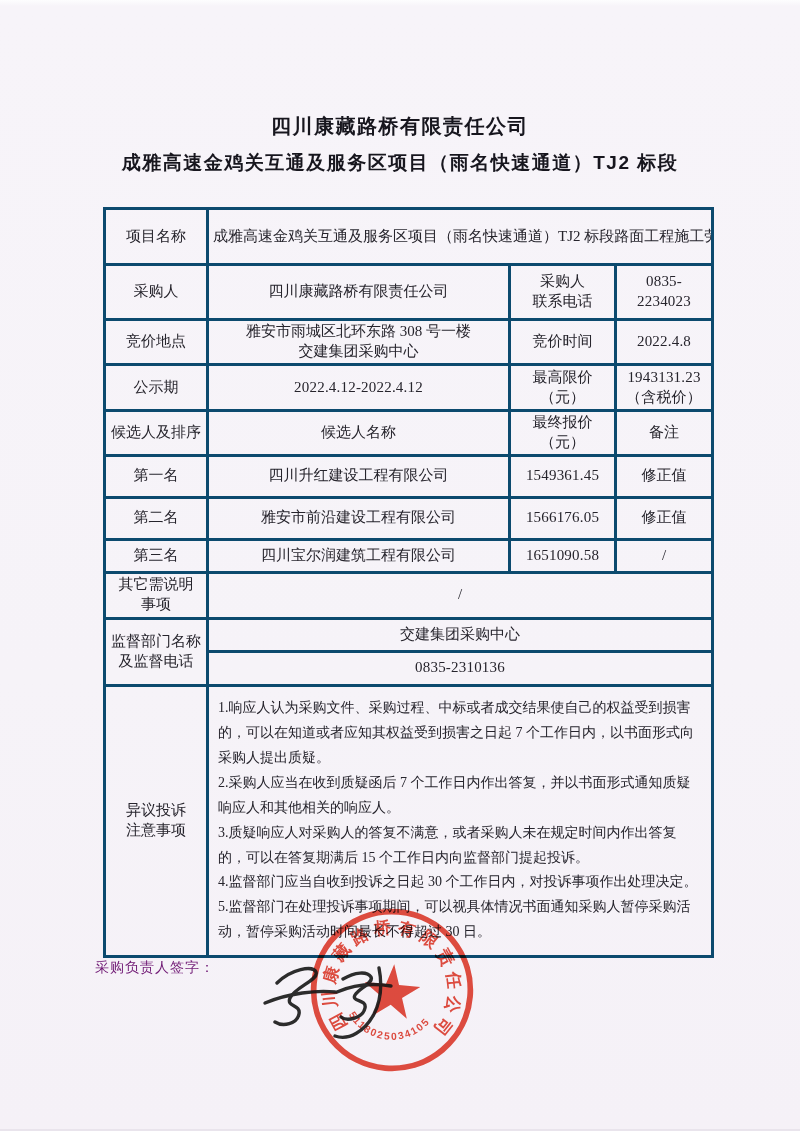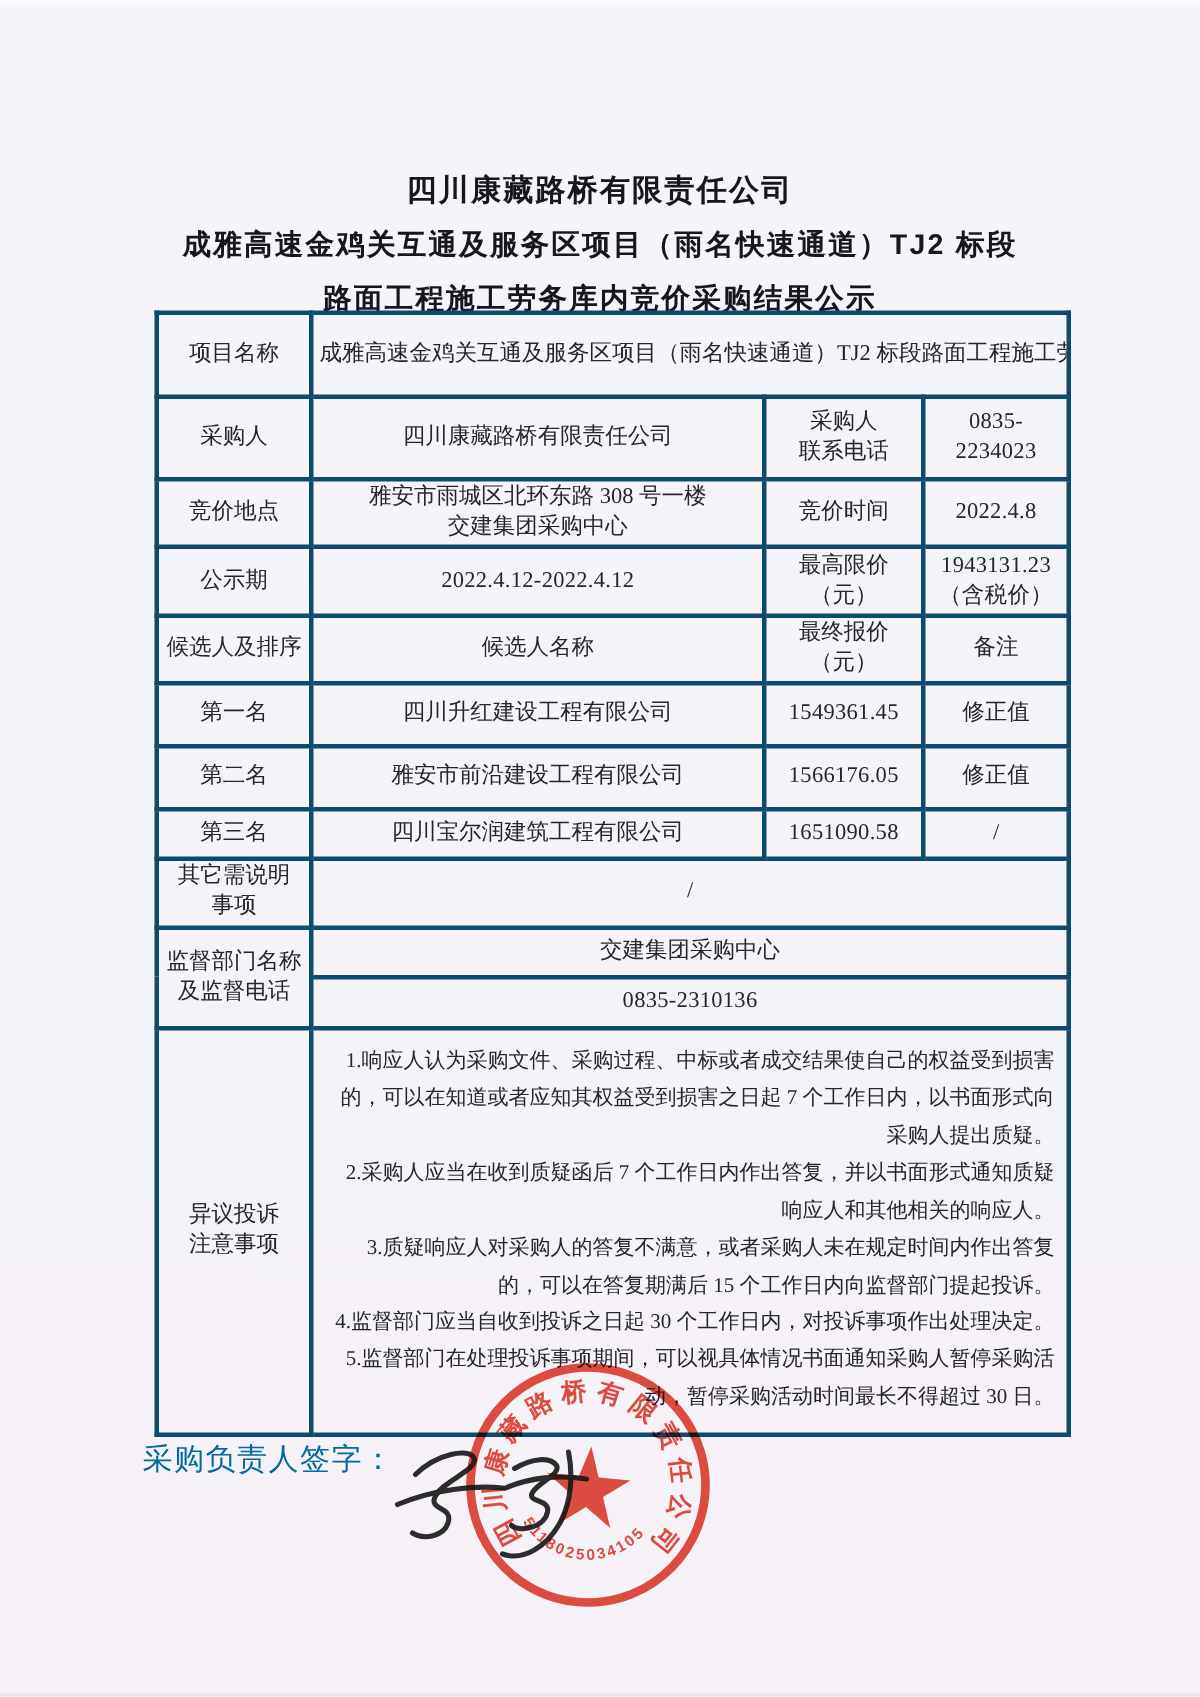--- a/index.html
+++ b/index.html
@@ -32,46 +32,45 @@
     color:#26242c;
     overflow:hidden;
   }
   td.pre{white-space:pre-line;}
   td.left{text-align:left;padding-left:10px;}
   td.fit{font-size:14.2px;white-space:nowrap;letter-spacing:0;}
   td.num{font-size:14.6px;letter-spacing:0.2px;}
   .notice-cell{padding:0 !important;}
   .notice{
     height:100%;display:flex;flex-direction:column;justify-content:center;
-    text-align:right;padding:8px 8px 8px 9px;box-sizing:border-box;
+    text-align:left;padding:8px 8px 8px 9px;box-sizing:border-box;
   }
   .notice-item{font-size:14px;line-height:1.78;color:#26242c;}
   
   .sign-label{
     position:absolute;left:95px;top:959px;
-    font-size:20px;letter-spacing:1px;color:#0369a1;
+    font-size:14px;letter-spacing:1px;color:#701a75;
     font-family:"Liberation Serif", serif;
   }
   .sign-svg{position:absolute;left:255px;top:935px;z-index:6;}
   
   .stamp{
     position:absolute;left:303px;top:901px;z-index:5;
     mix-blend-mode:multiply;opacity:.9;
     transform:rotate(5deg);
   }
   .edge-b{position:absolute;left:0;right:0;bottom:0;height:2px;background:#e9e4ec;}
 </style>
 </head>
 <body>
 
 <div class="page">
 
   <div class="title-line t1">四川康藏路桥有限责任公司</div>
   <div class="title-line t2">成雅高速金鸡关互通及服务区项目（雨名快速通道）TJ2 标段</div>
-  <div class="title-line t3">路面工程施工劳务库内竞价采购结果公示</div>
 
   <table class="main">
     <colgroup>
       <col style="width:103px">
         <col style="width:302px">
         <col style="width:106px">
         <col style="width:97px">
     </colgroup>
     <tbody>
         <tr style="height:56px">

